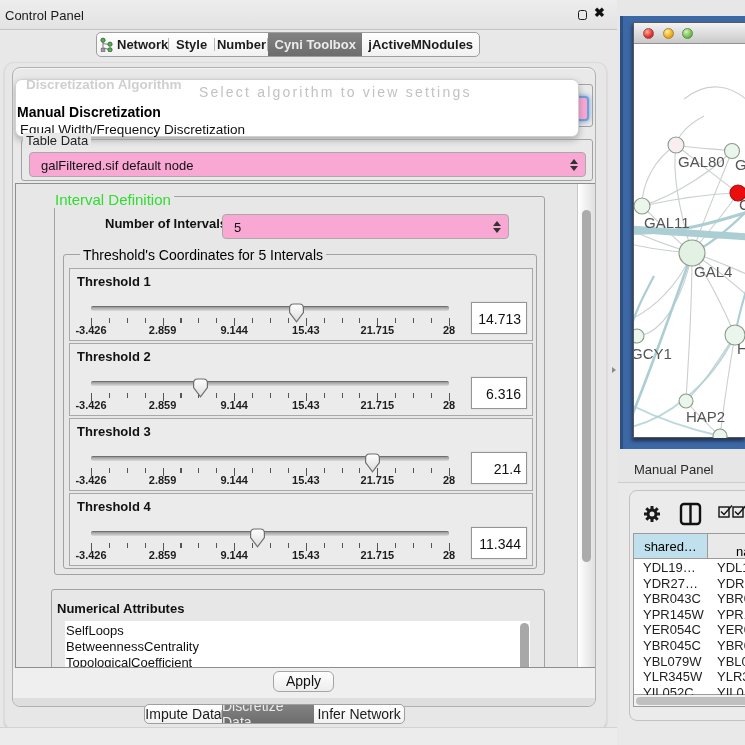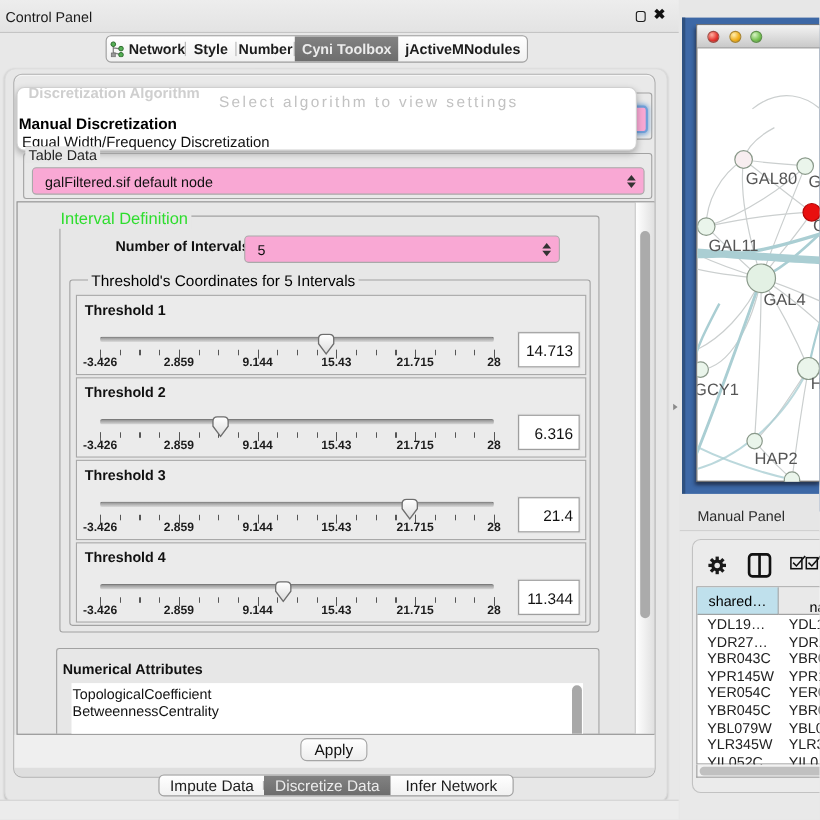--- a/index.html
+++ b/index.html
@@ -17,21 +17,21 @@
   
   .tabbar { position:absolute; display:flex; border:1px solid #9f9f9f; border-radius:5px;
     background:linear-gradient(#ffffff,#f1f1f1); overflow:hidden; }
   .tabbar .tab { font-size:13px; color:#1c1c1c; font-weight:600; display:flex; position:relative;
     align-items:center; justify-content:center; }
   .tabbar .tab:after { content:""; position:absolute; right:0; top:5px; bottom:5px; width:1px; background:#b5b5b5; }
   .tabbar .tab:last-child:after, .tabbar .tab.sel:after { display:none; }
   .tabbar .tab:last-child { border-right:none; }
   .tabbar .tab.sel { background:linear-gradient(#828282,#6d6d6d); color:#ececec; }
   #toptabs { left:96px; top:32px; width:384px; height:25px;text-align:right; }
-  #bottabs { left:144px; top:704px; width:323px; height:20px; }
+  #bottabs { left:144px; top:704px; width:261px; height:20px; }
   #bottabs .tab { font-size:13px; }
   
   #outerpanel { position:absolute; left:4px; top:62px; width:603px; height:668px;
     background:#e7e7e7; border-radius:10px; box-shadow:0 1px 2px rgba(0,0,0,0.18), inset 0 0 0 1px rgba(0,0,0,0.05); }
   #mainpanel { position:absolute; left:12px; top:67px; width:584px; height:640px;
     background:#e9e9e9; border:1px solid #b1b1b1; border-radius:8px; overflow:hidden;
     box-shadow: inset 0 1px 0 #f5f5f5; }
   #panelbottom { position:absolute; left:0; top:630px; width:584px; height:10px; background:#dedede; }
   #winbottom { position:absolute; left:0; top:727px; width:617px; height:18px;
     background:#ececec; border-top:1px solid #d2d2d2; }
@@ -262,22 +262,23 @@
               <path d="M 1.6 5 Q 1.6 1 5.6 1 L 11.4 1 Q 15.4 1 15.4 5 L 15.4 9.5 L 8.5 18.8 L 1.6 9.5 Z" fill="url(#tg3)" stroke="#6e6e6e" stroke-width="1.2"></path>
             </svg>
             <div class="vbox">
               <span>11.344</span>
             </div>
           </div>
 
         <div class="tborder" style="left:35px; top:405px; width:494px; height:90px;"></div>
         <div style="position:absolute; left:41px; top:417px; font-size:13px; font-weight:bold; color:#111;">Numerical Attributes</div>
         <div id="numlist" style="left:49px; top:437px; width:465px; height:48px; padding-top:2px;">
+          <div>SelfLoops</div>
+          <div>BetweennessCentrality</div>
           <div>TopologicalCoefficient</div>
-          <div>BetweennessCentrality</div>
           <div style="position:absolute; right:1px; top:2px; width:9px; height:60px; background:#a8a8a8; border-radius:5px;"></div>
         </div>
 
         <div id="vtrack">
             <div id="vthumb"></div>
           </div>
       </div>
 
       <div id="applybtn">Apply</div>
     </div>

